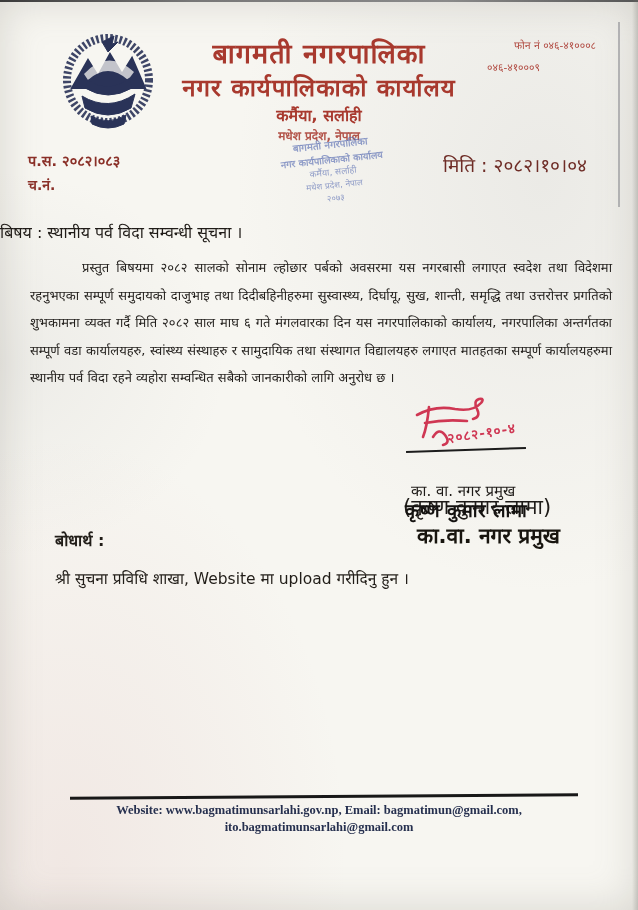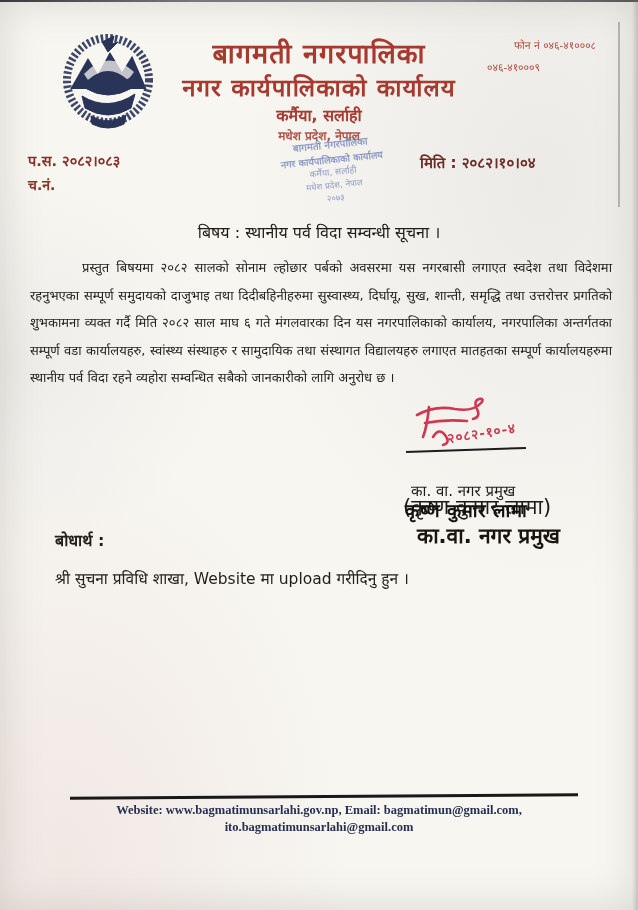--- a/index.html
+++ b/index.html
@@ -29,33 +29,33 @@
   .title2{left:0;top:70px;width:638px;text-align:center;font-size:24px;font-weight:bold;letter-spacing:1px;}
   .addr{left:0;top:104px;width:638px;text-align:center;font-size:16px;font-weight:bold;}
   .prov{left:0;top:127px;width:638px;text-align:center;font-size:12px;font-weight:bold;opacity:.85;}
   .phone1{left:514px;top:27px;font-size:10.5px;color:#b0483f;margin-top:11px;}
   .phone2{left:487px;top:60px;font-size:10.5px;color:#b0483f;}
   .emblem{left:58px;top:28px;}
 
   
   .ps{left:28px;top:150px;font-size:14.5px;font-weight:bold;color:#8a3028;}
   .cn{left:28px;top:175px;font-size:14px;font-weight:bold;color:#8a3028;}
-  .date{left:420px;top:152px;font-size:15px;font-weight:bold;color:#6e2c26;}
+  .date{left:443px;top:152px;font-size:19px;font-weight:normal;color:#6e2c26;}
 
   
   .stamp{left:248px;top:138px;width:170px;text-align:center;color:rgba(82,104,176,0.62);
     transform:rotate(-6deg);line-height:1.45;}
   .stamp .s1{font-size:10px;font-weight:bold;}
   .stamp .s2{font-size:9.5px;font-weight:bold;}
   .stamp .s3{font-size:9px;}
   .stamp .s4{font-size:8.5px;}
   .stamp .s5{font-size:8.5px;}
 
   
-  .subject{left:0;top:221px;width:638px;text-align:center;font-size:16px;color:#201c18;}
+  .subject{left:0;top:221px;width:638px;text-align:left;font-size:16px;color:#201c18;}
   .bodytext{left:30px;top:254px;width:582px;font-size:13px;line-height:27.5px;
     text-align:justify;text-indent:52px;color:#221f1c;}
 
   
   .sig-svg{left:415px;top:393px;}
   .sig-date{left:447px;top:424px;font-size:13.5px;color:#cf3753;transform:rotate(-9deg);font-weight:bold;letter-spacing:1px;}
   .sig-line{left:406px;top:449px;width:120px;height:2px;background:#1c1c1c;transform:rotate(-2deg);}
   .sig-name{left:403px;top:456px;font-size:21px;color:#1e1b18;margin-top:36px;}
   .sig-title{left:411px;top:480px;font-size:15px;color:#1e1b18;}
   .sig-stampname{left:405px;top:497px;font-size:18.5px;font-weight:bold;color:#141210;letter-spacing:.5px;}

